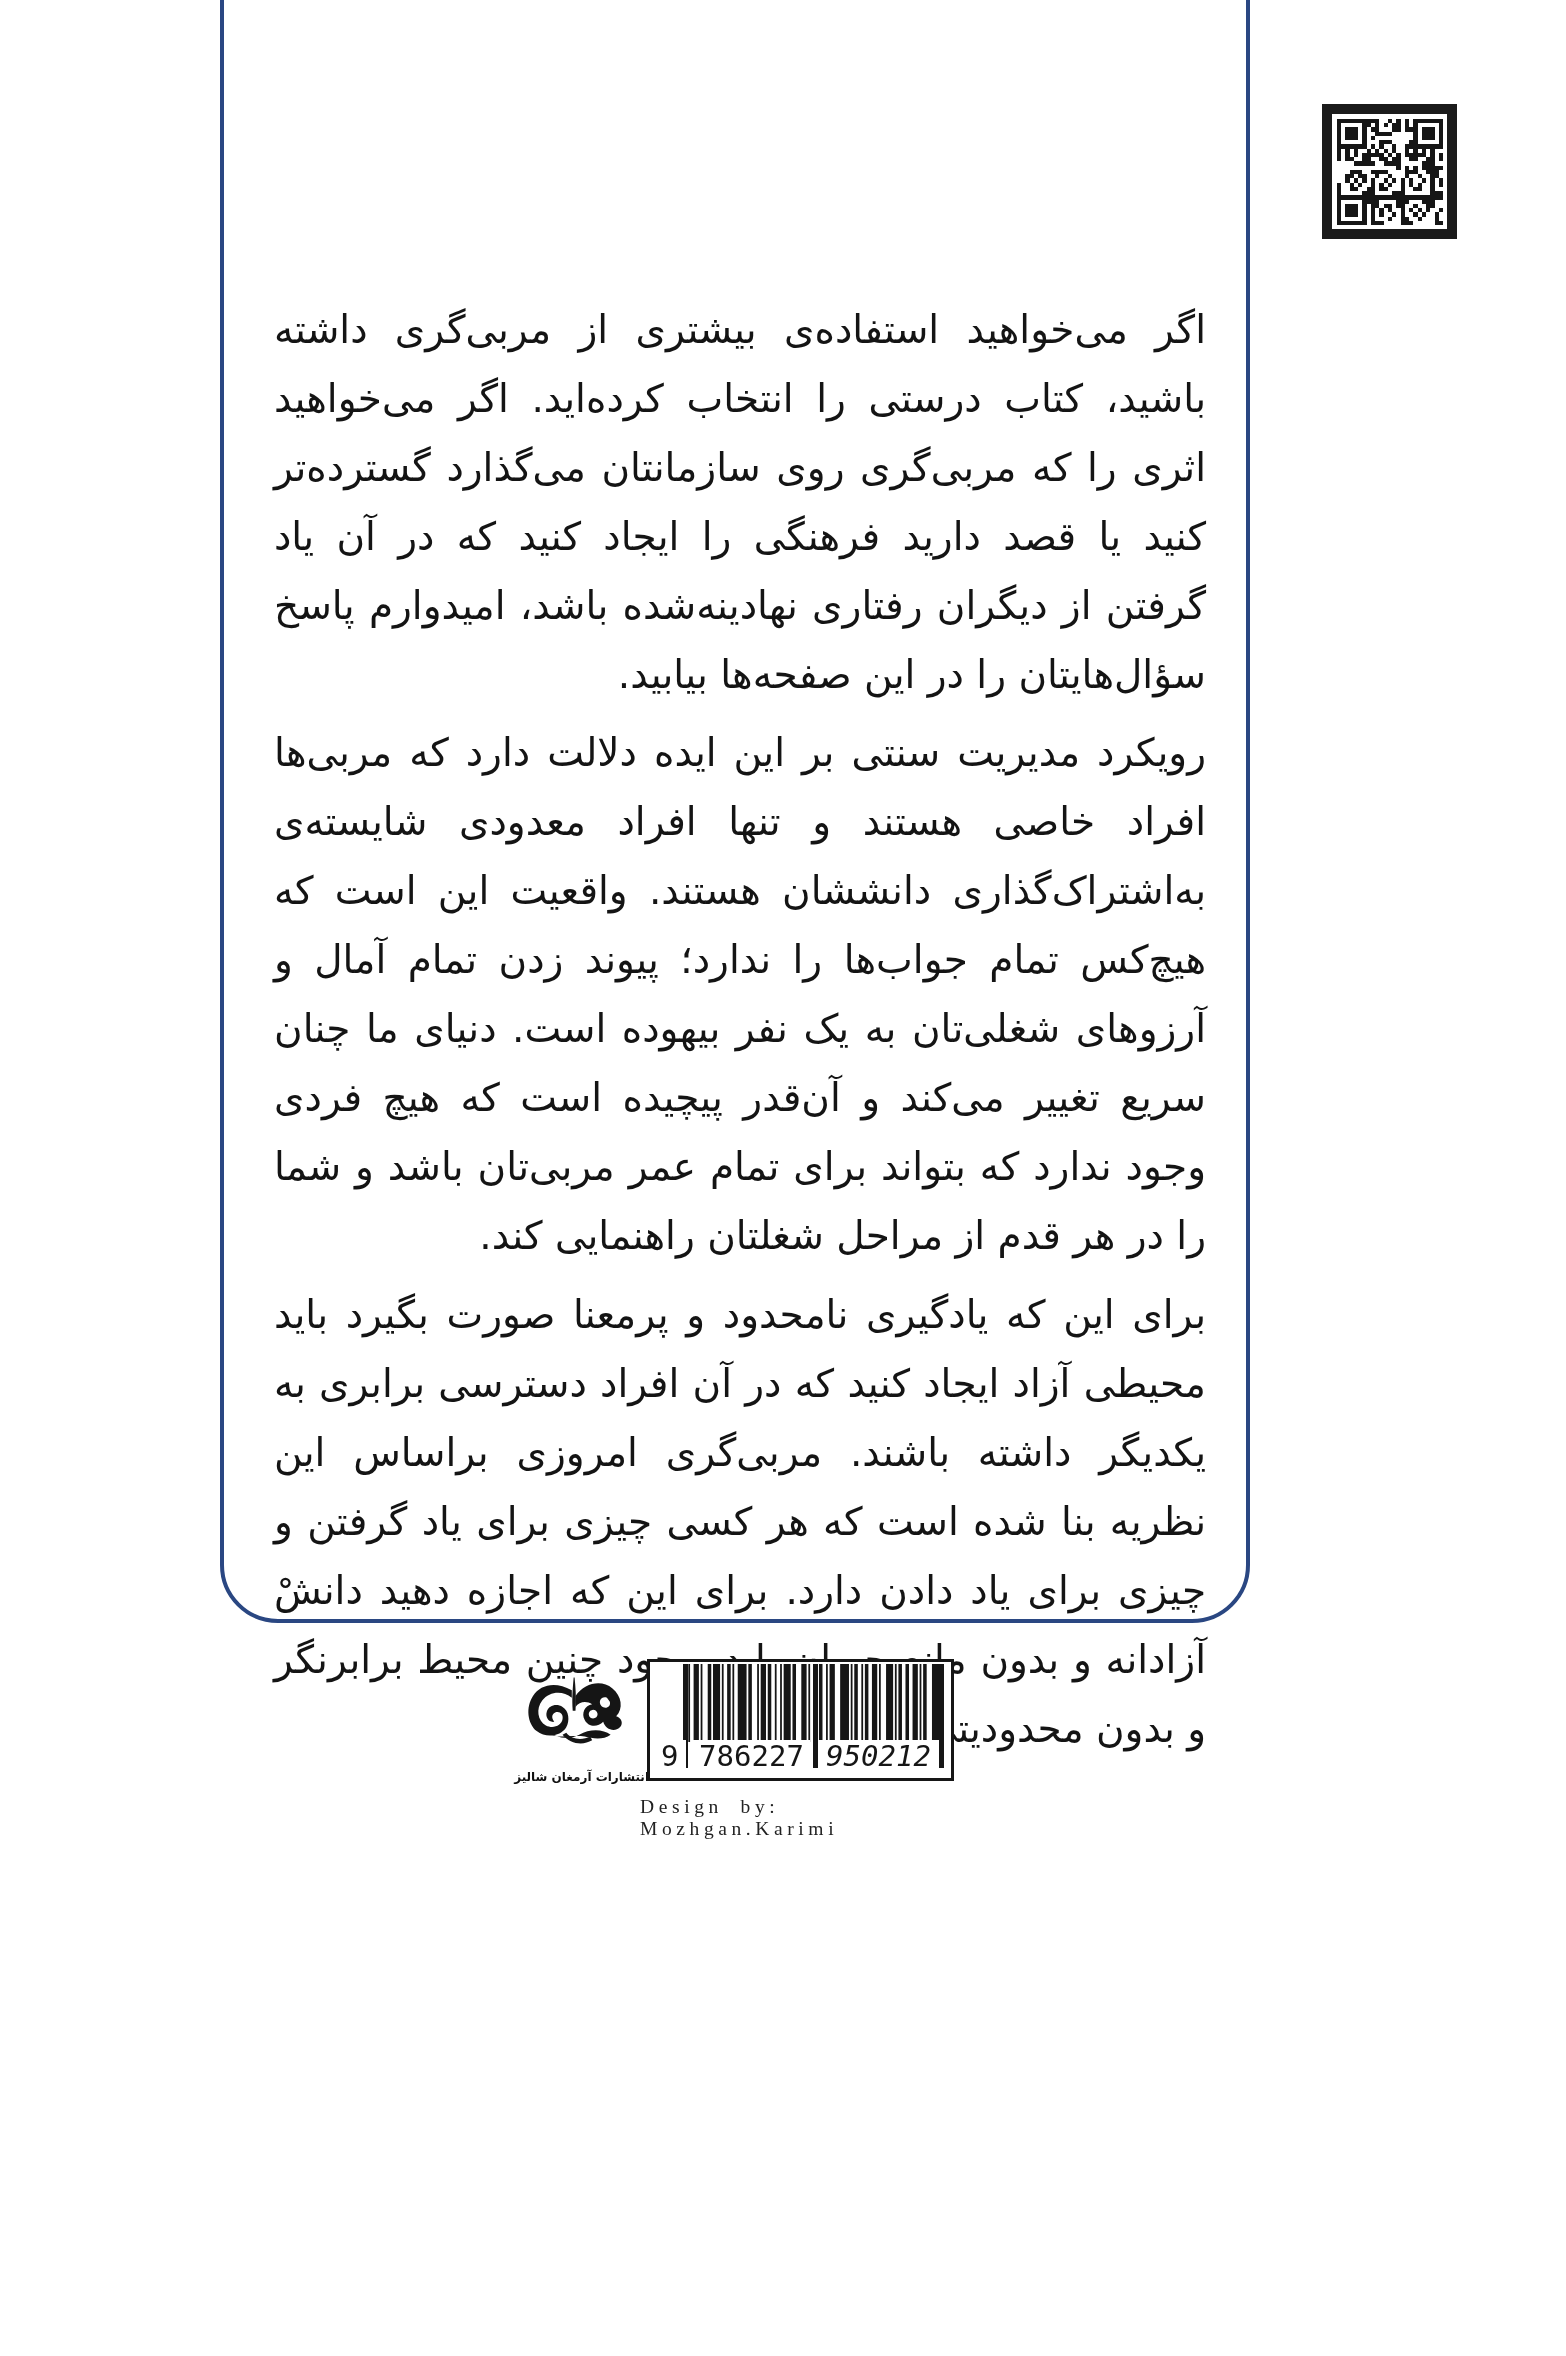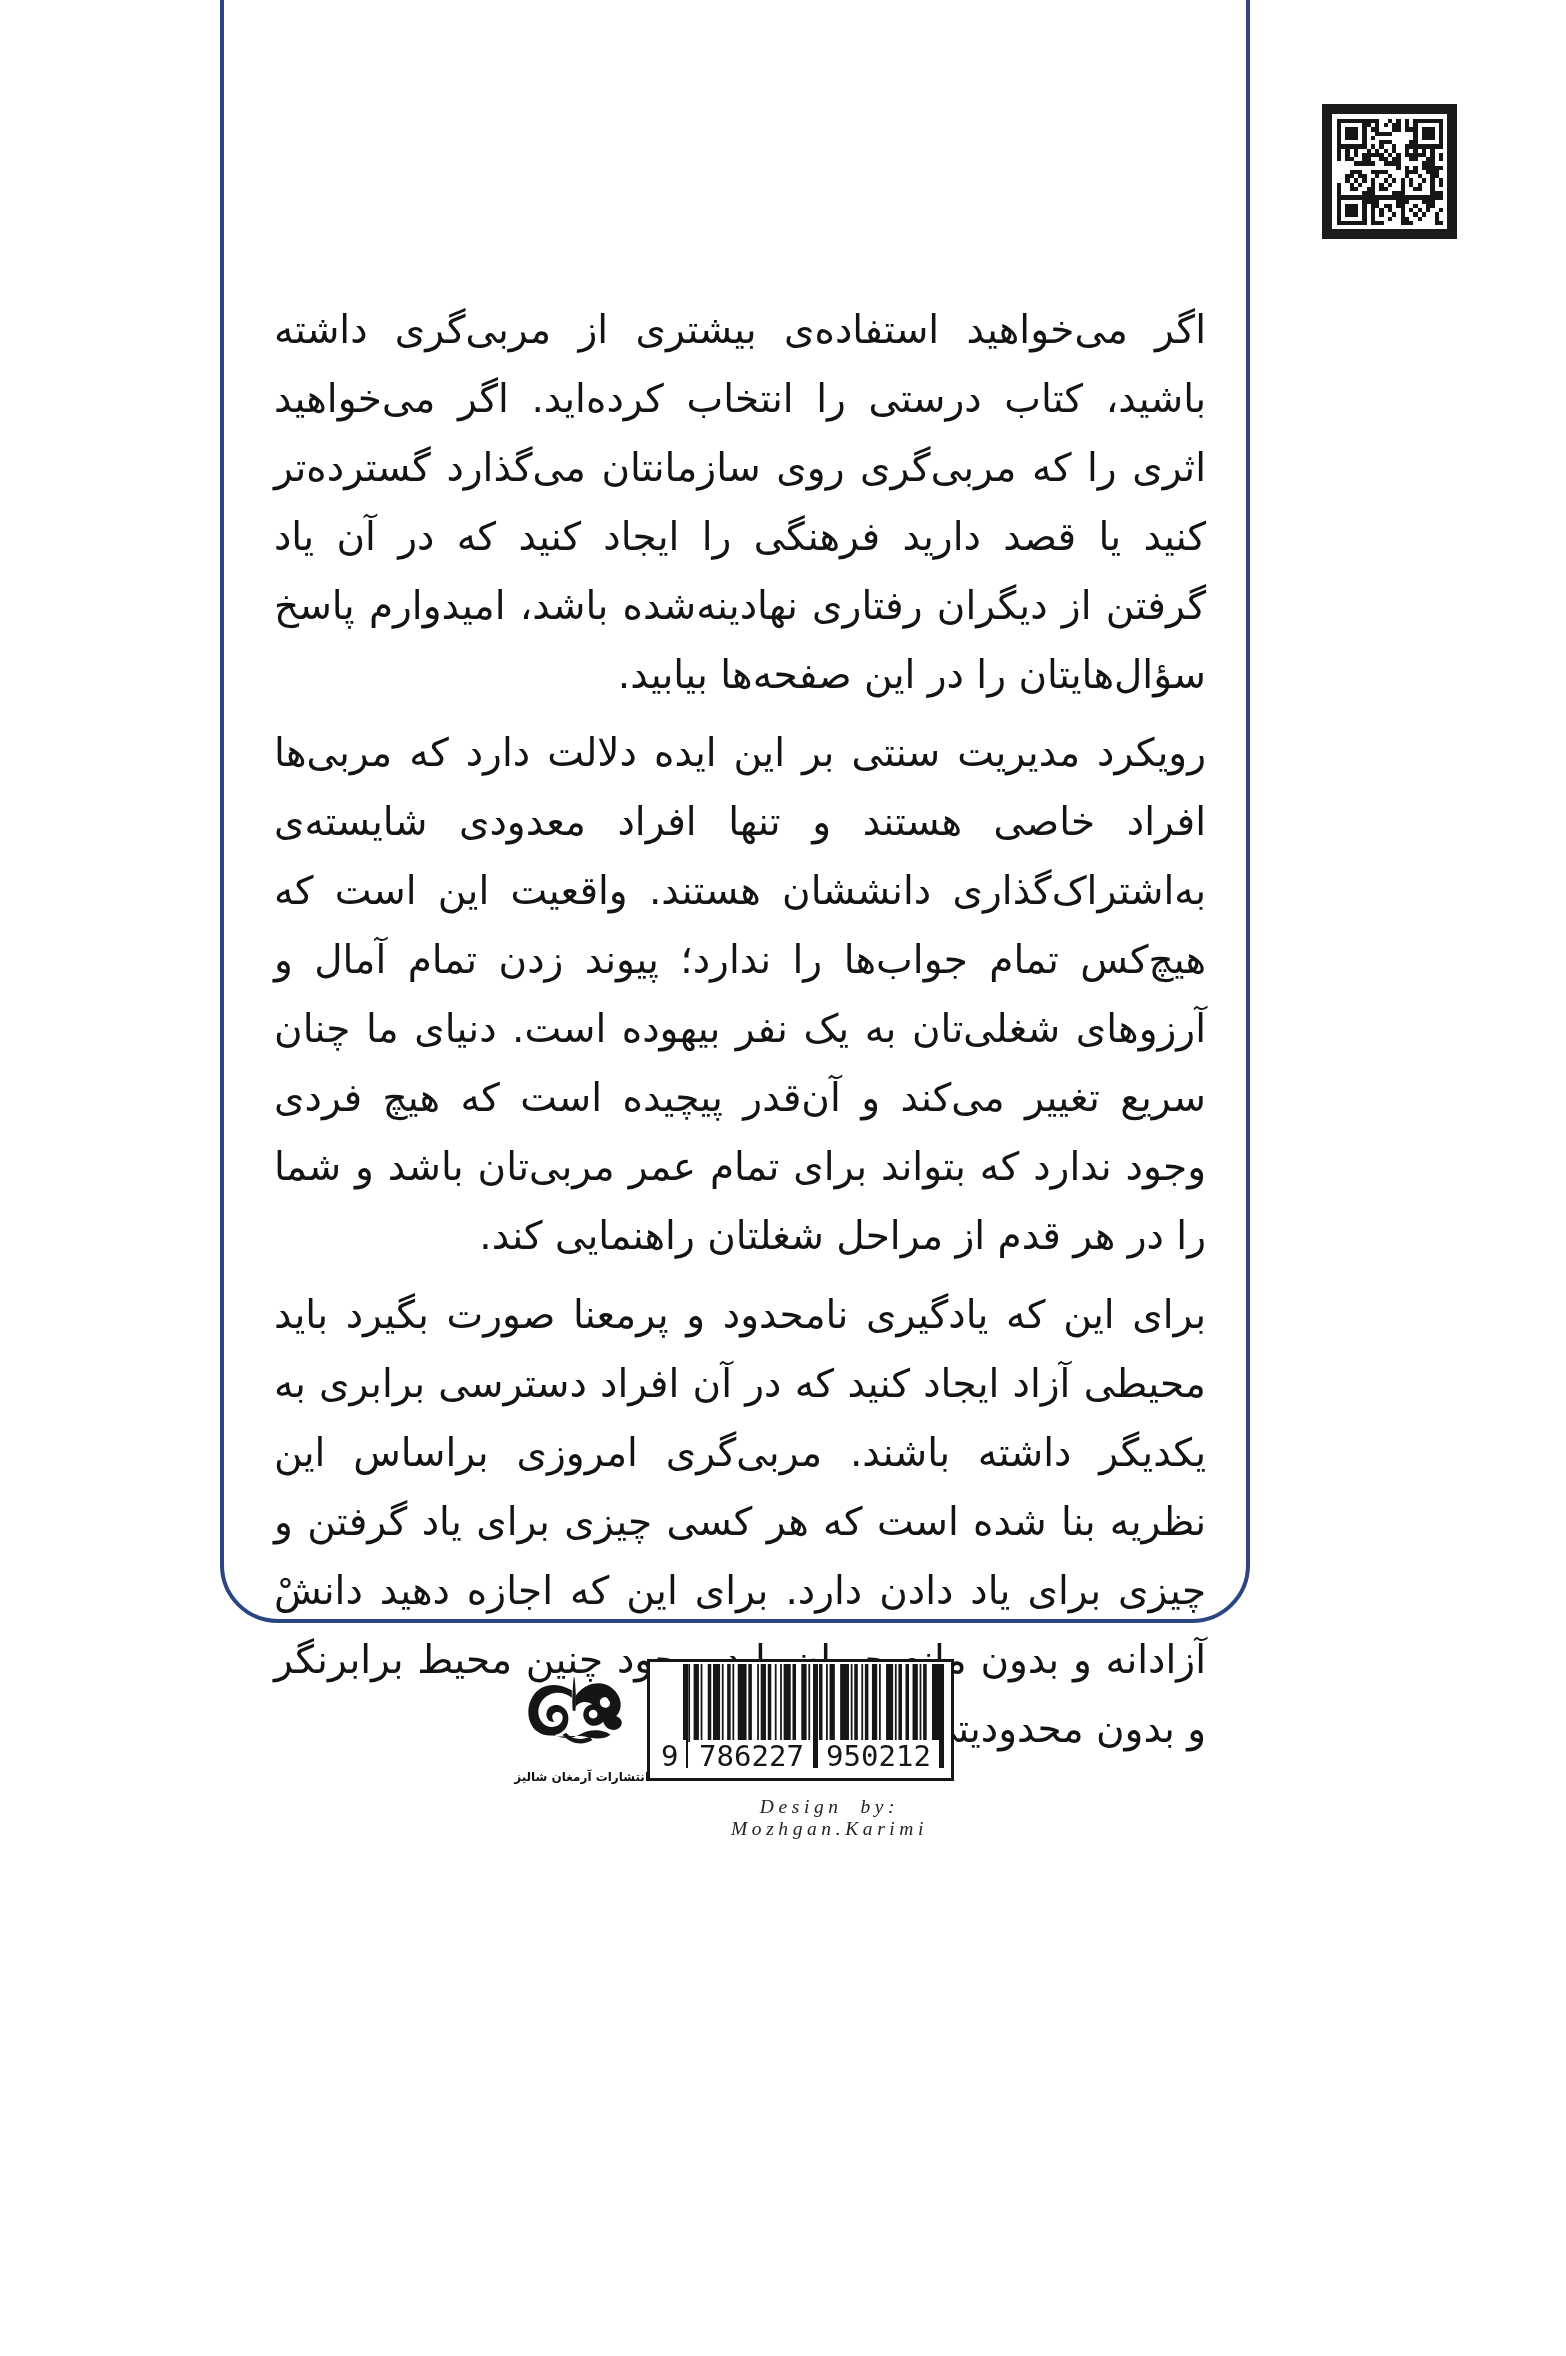--- a/index.html
+++ b/index.html
@@ -30,26 +30,26 @@
   
   .barcode-box{position:absolute;left:647px;top:1659px;width:307px;height:122px;
                border:3.7px solid #161616;box-sizing:border-box;background:#fff;}
   .barcode-box .bars{position:absolute;left:33px;top:1.9px;width:263px;height:78px;}
   .guard{position:absolute;top:1.9px;width:4.6px;height:104px;background:#161616;}
   .g1{left:33px}.g2{left:163px}.g3{left:289px}
   .digits{position:absolute;top:78px;height:33px;font-family:"DejaVu Sans Mono",monospace;
           font-size:29px;color:#161616;background:#fff;text-align:center;line-height:32px;}
   .d9{left:3.7px;width:32px;}
   .dg1{left:43px;width:117px;}
-  .dg2{left:168px;width:121px;}
-
-  
-  .credit{position:absolute;left:668px;top:1796px;width:323px;text-align:center;
+  .dg2{left:168px;width:121px;font-style:italic;}
+
+  
+  .credit{position:absolute;left:640px;top:1796px;width:323px;text-align:left;
           font-family:"Liberation Serif","DejaVu Serif",serif;font-size:19.5px;
-          letter-spacing:4.6px;word-spacing:8.3px;color:#222;font-style:italic;}
+          letter-spacing:4.6px;word-spacing:8.3px;color:#222;}
 </style>
 </head>
 <body>
 
 <div class="frame"></div>
 
 <div class="qr">
   <svg id="qr-svg" viewBox="0 0 25 25" shape-rendering="crispEdges">
       <rect x="0" y="0" width="7" height="7" fill="#161616"></rect>
       <rect x="1" y="1" width="5" height="5" fill="#ffffff"></rect>

